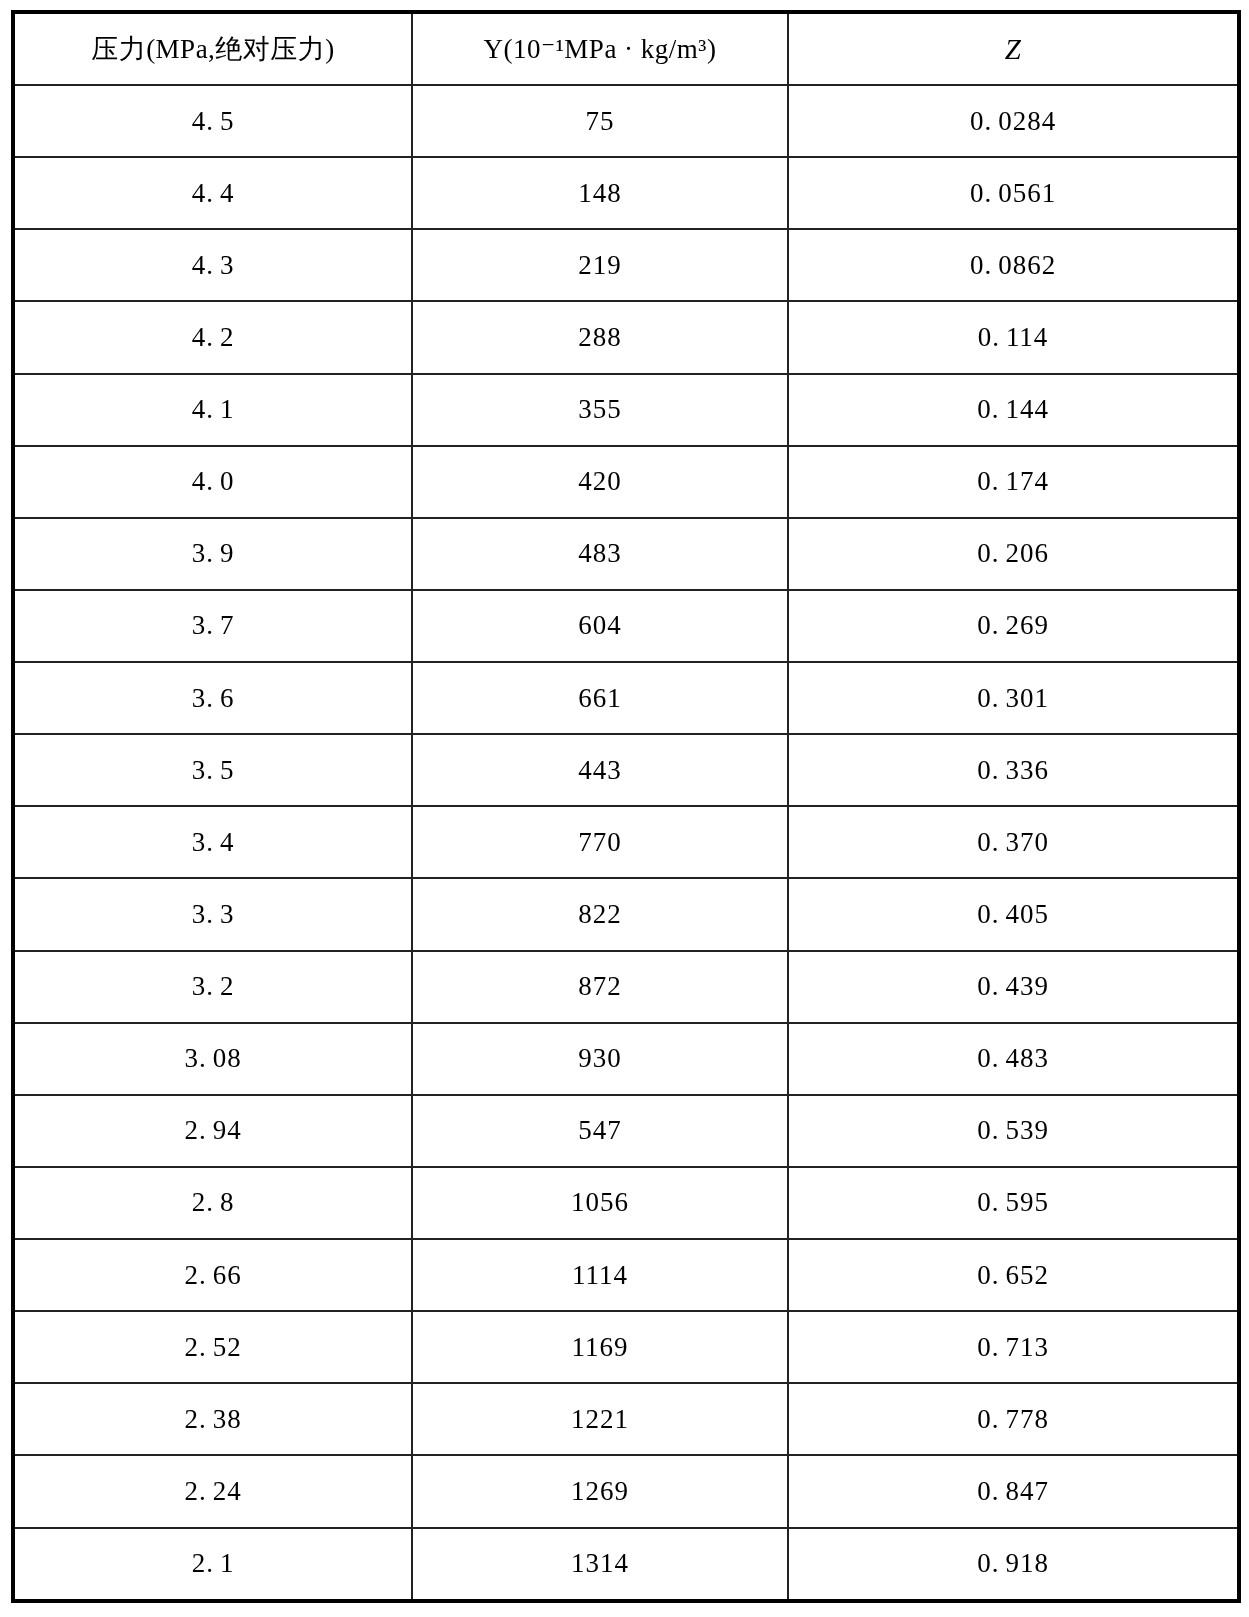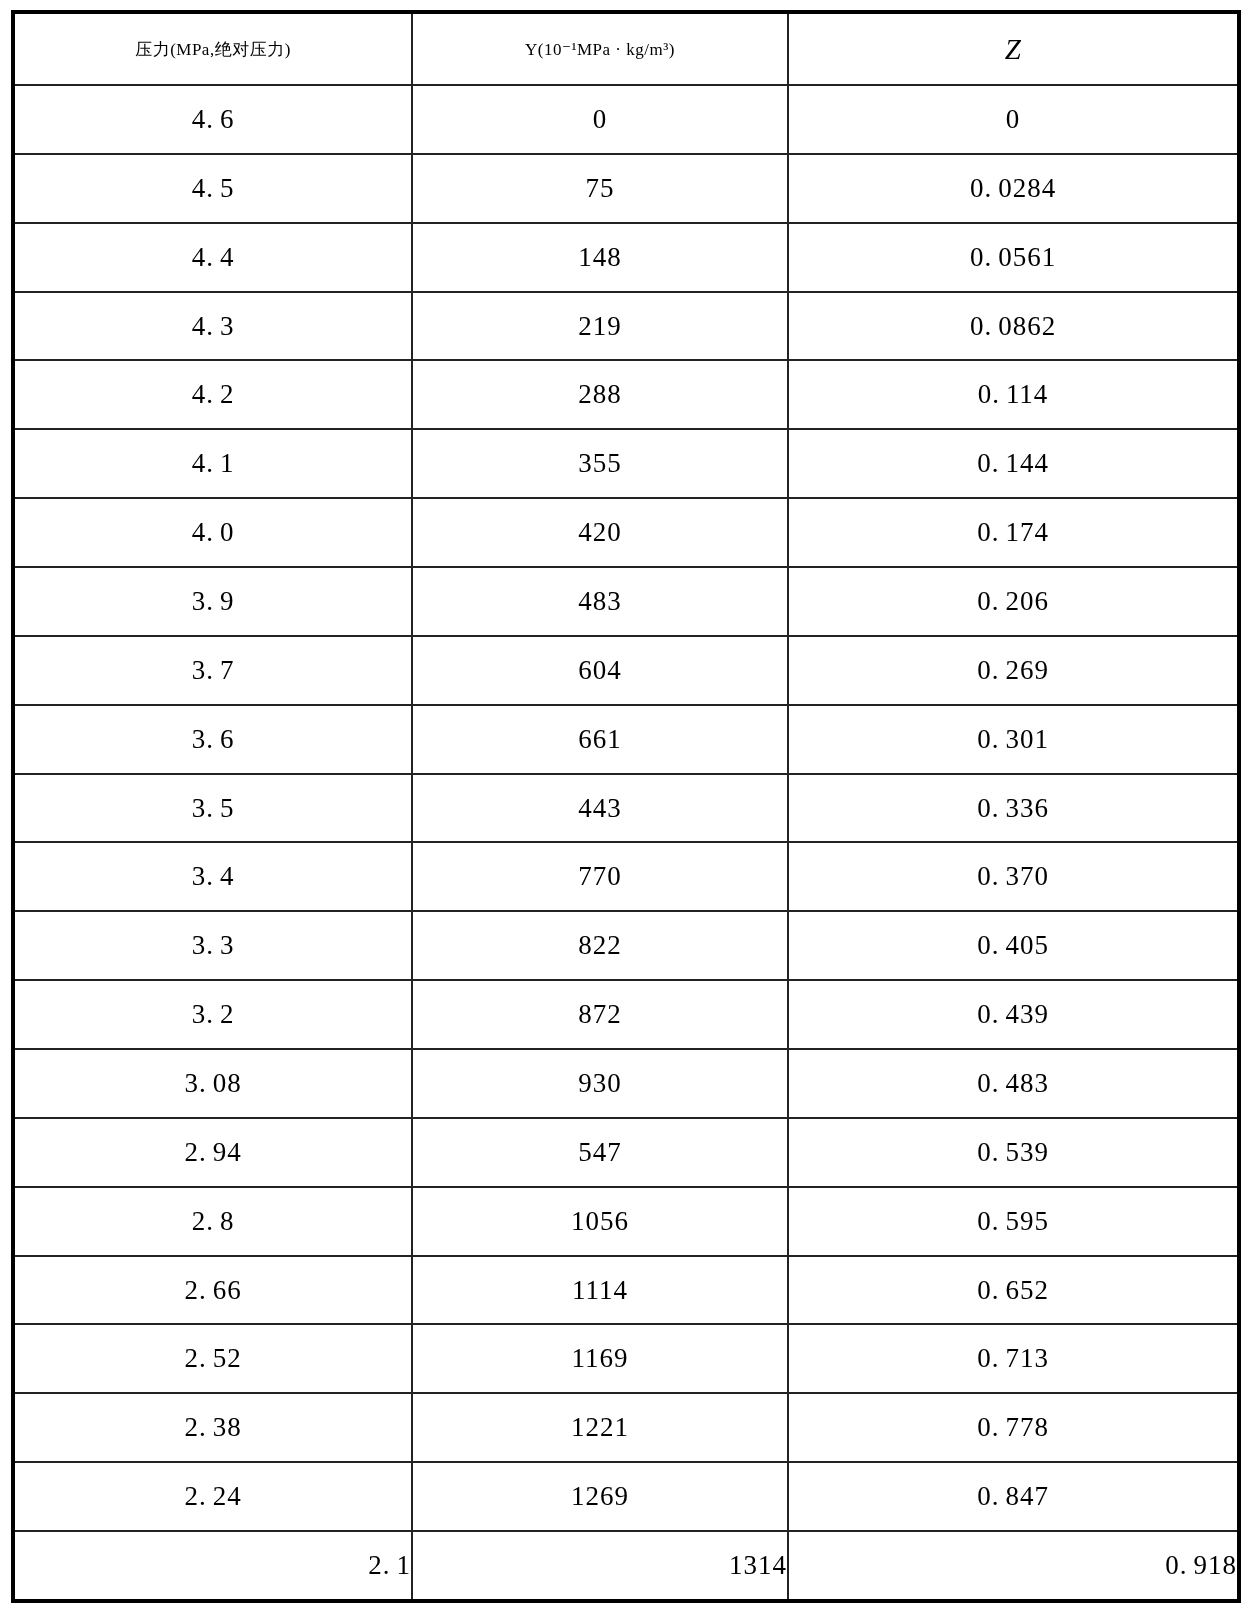--- a/index.html
+++ b/index.html
@@ -52,27 +52,26 @@
     vertical-align: middle;
     padding: 0;
     background: #ffffff;
   }
   table.data-table th:last-child,
   table.data-table td:last-child {
     border-right: none;
   }
   table.data-table tr:last-child td {
     border-bottom: none;
-    text-align: right;
   }
 
   thead th {
     height: 70px;
     font-weight: normal;
-    font-size: 17px;
+    font-size: 27px;
     letter-spacing: 0.5px;
   }
 
   tbody td {
     height: 64px;
     font-size: 27px;
   }
 
   .hdr-pressure {
     font-family: "Liberation Serif", "DejaVu Serif", serif;
@@ -108,25 +107,20 @@
     </colgroup>
     <thead>
       <tr>
         <th class="hdr-pressure">压力(MPa,绝对压力)</th>
         <th class="hdr-y">Y(10⁻¹MPa · kg/m³)</th>
         <th class="hdr-z">Z</th>
       </tr>
     </thead>
     <tbody id="table-body">
         <tr>
-          <td class="num">4.<span class="dec-gap"></span>6</td>
-          <td class="num">0</td>
-          <td class="num">0</td>
-        </tr>
-        <tr>
           <td class="num">4.<span class="dec-gap"></span>5</td>
           <td class="num">75</td>
           <td class="num">0.<span class="dec-gap"></span>0284</td>
         </tr>
         <tr>
           <td class="num">4.<span class="dec-gap"></span>4</td>
           <td class="num">148</td>
           <td class="num">0.<span class="dec-gap"></span>0561</td>
         </tr>
         <tr>

